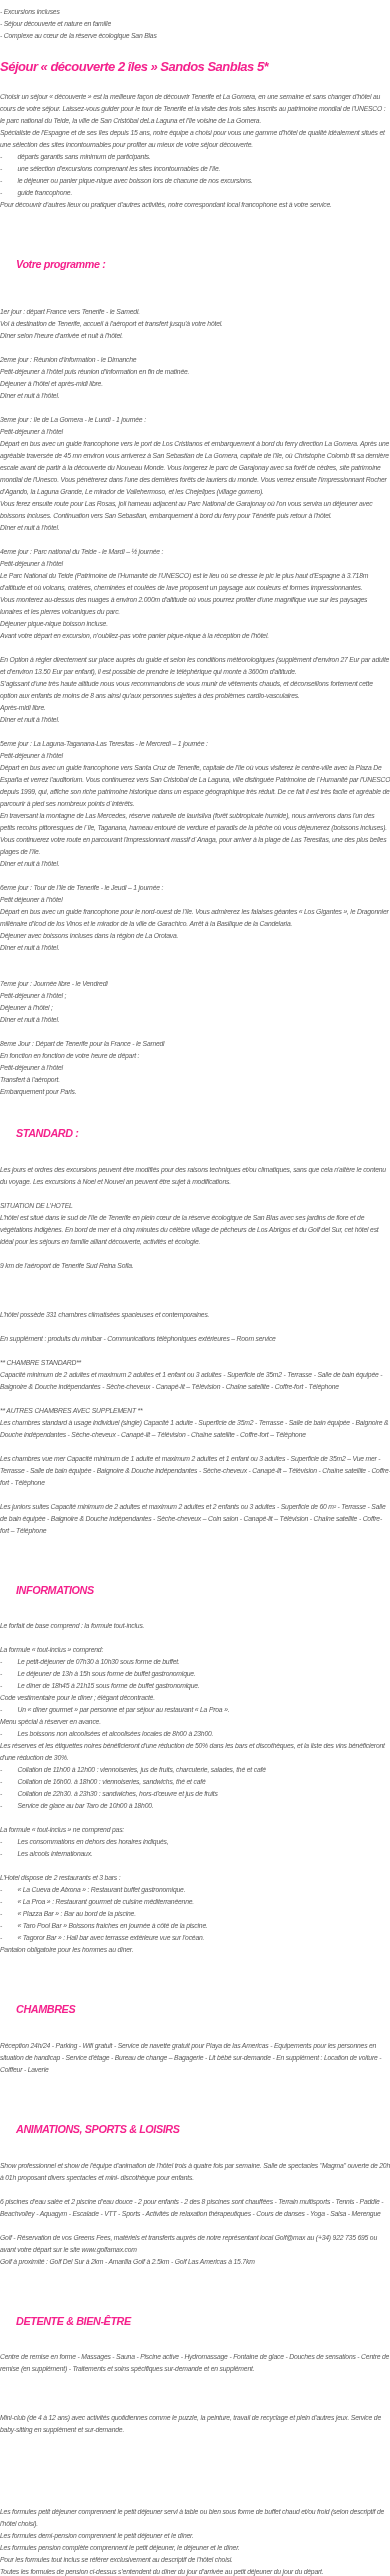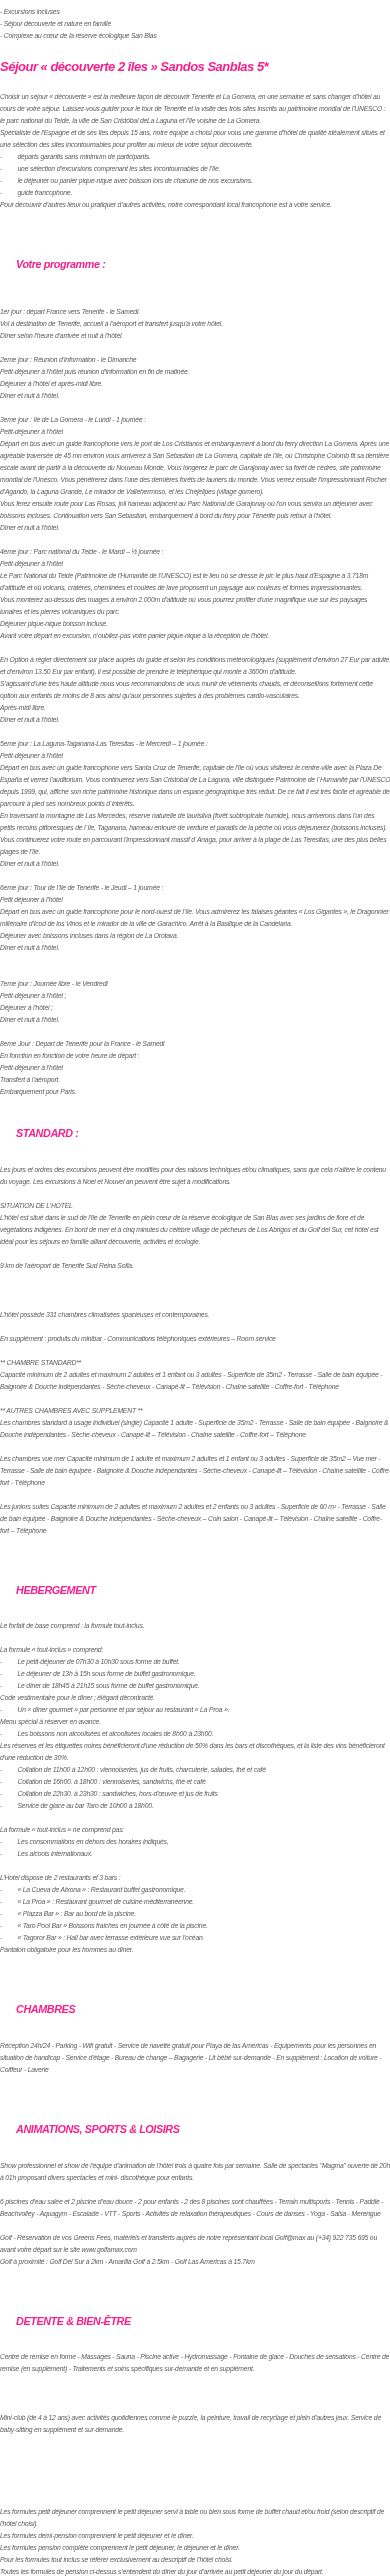--- a/index.html
+++ b/index.html
@@ -166,21 +166,21 @@
     <div class="gap-s"></div>
     <p>** AUTRES CHAMBRES AVEC SUPPLEMENT **</p>
     <p>Les chambres standard à usage individuel (single) Capacité 1 adulte - Superficie de 35m2 - Terrasse - Salle de bain équipée - Baignoire &amp; Douche indépendantes - Sèche-cheveux - Canapé-lit – Télévision - Chaîne satellite - Coffre-fort – Téléphone</p>
     <div class="gap-s"></div>
     <p>Les chambres vue mer Capacité minimum de 1 adulte et maximum 2 adultes et 1 enfant ou 3 adultes - Superficie de 35m2 – Vue mer - Terrasse - Salle de bain équipée - Baignoire &amp; Douche indépendantes - Sèche-cheveux - Canapé-lit – Télévision - Chaîne satellite - Coffre-fort - Téléphone</p>
     <div class="gap-s"></div>
     <p>Les juniors suites Capacité minimum de 2 adultes et maximum 2 adultes et 2 enfants ou 3 adultes - Superficie de 60 m² - Terrasse - Salle de bain équipée - Baignoire &amp; Douche indépendantes - Sèche-cheveux – Coin salon - Canapé-lit – Télévision - Chaîne satellite - Coffre-fort – Téléphone</p>
   </section>
 
   <div style="height:30px"></div>
-  <h2 class="h2">HEBERGEMENT</h2>
+  <h2 class="h2">INFORMATIONS</h2>
   <div style="height:7.2px"></div>
   <section>
     <p>Le forfait de base comprend : la formule tout-inclus.</p>
     <div class="gap-s"></div>
     <p>La formule « tout-inclus » comprend:</p>
     <div class="bullet">
         <span class="dash">-</span>
         <span class="txt">Le petit-déjeuner de 07h30 à 10h30 sous forme de buffet.</span>
       </div>
     <div class="bullet">

